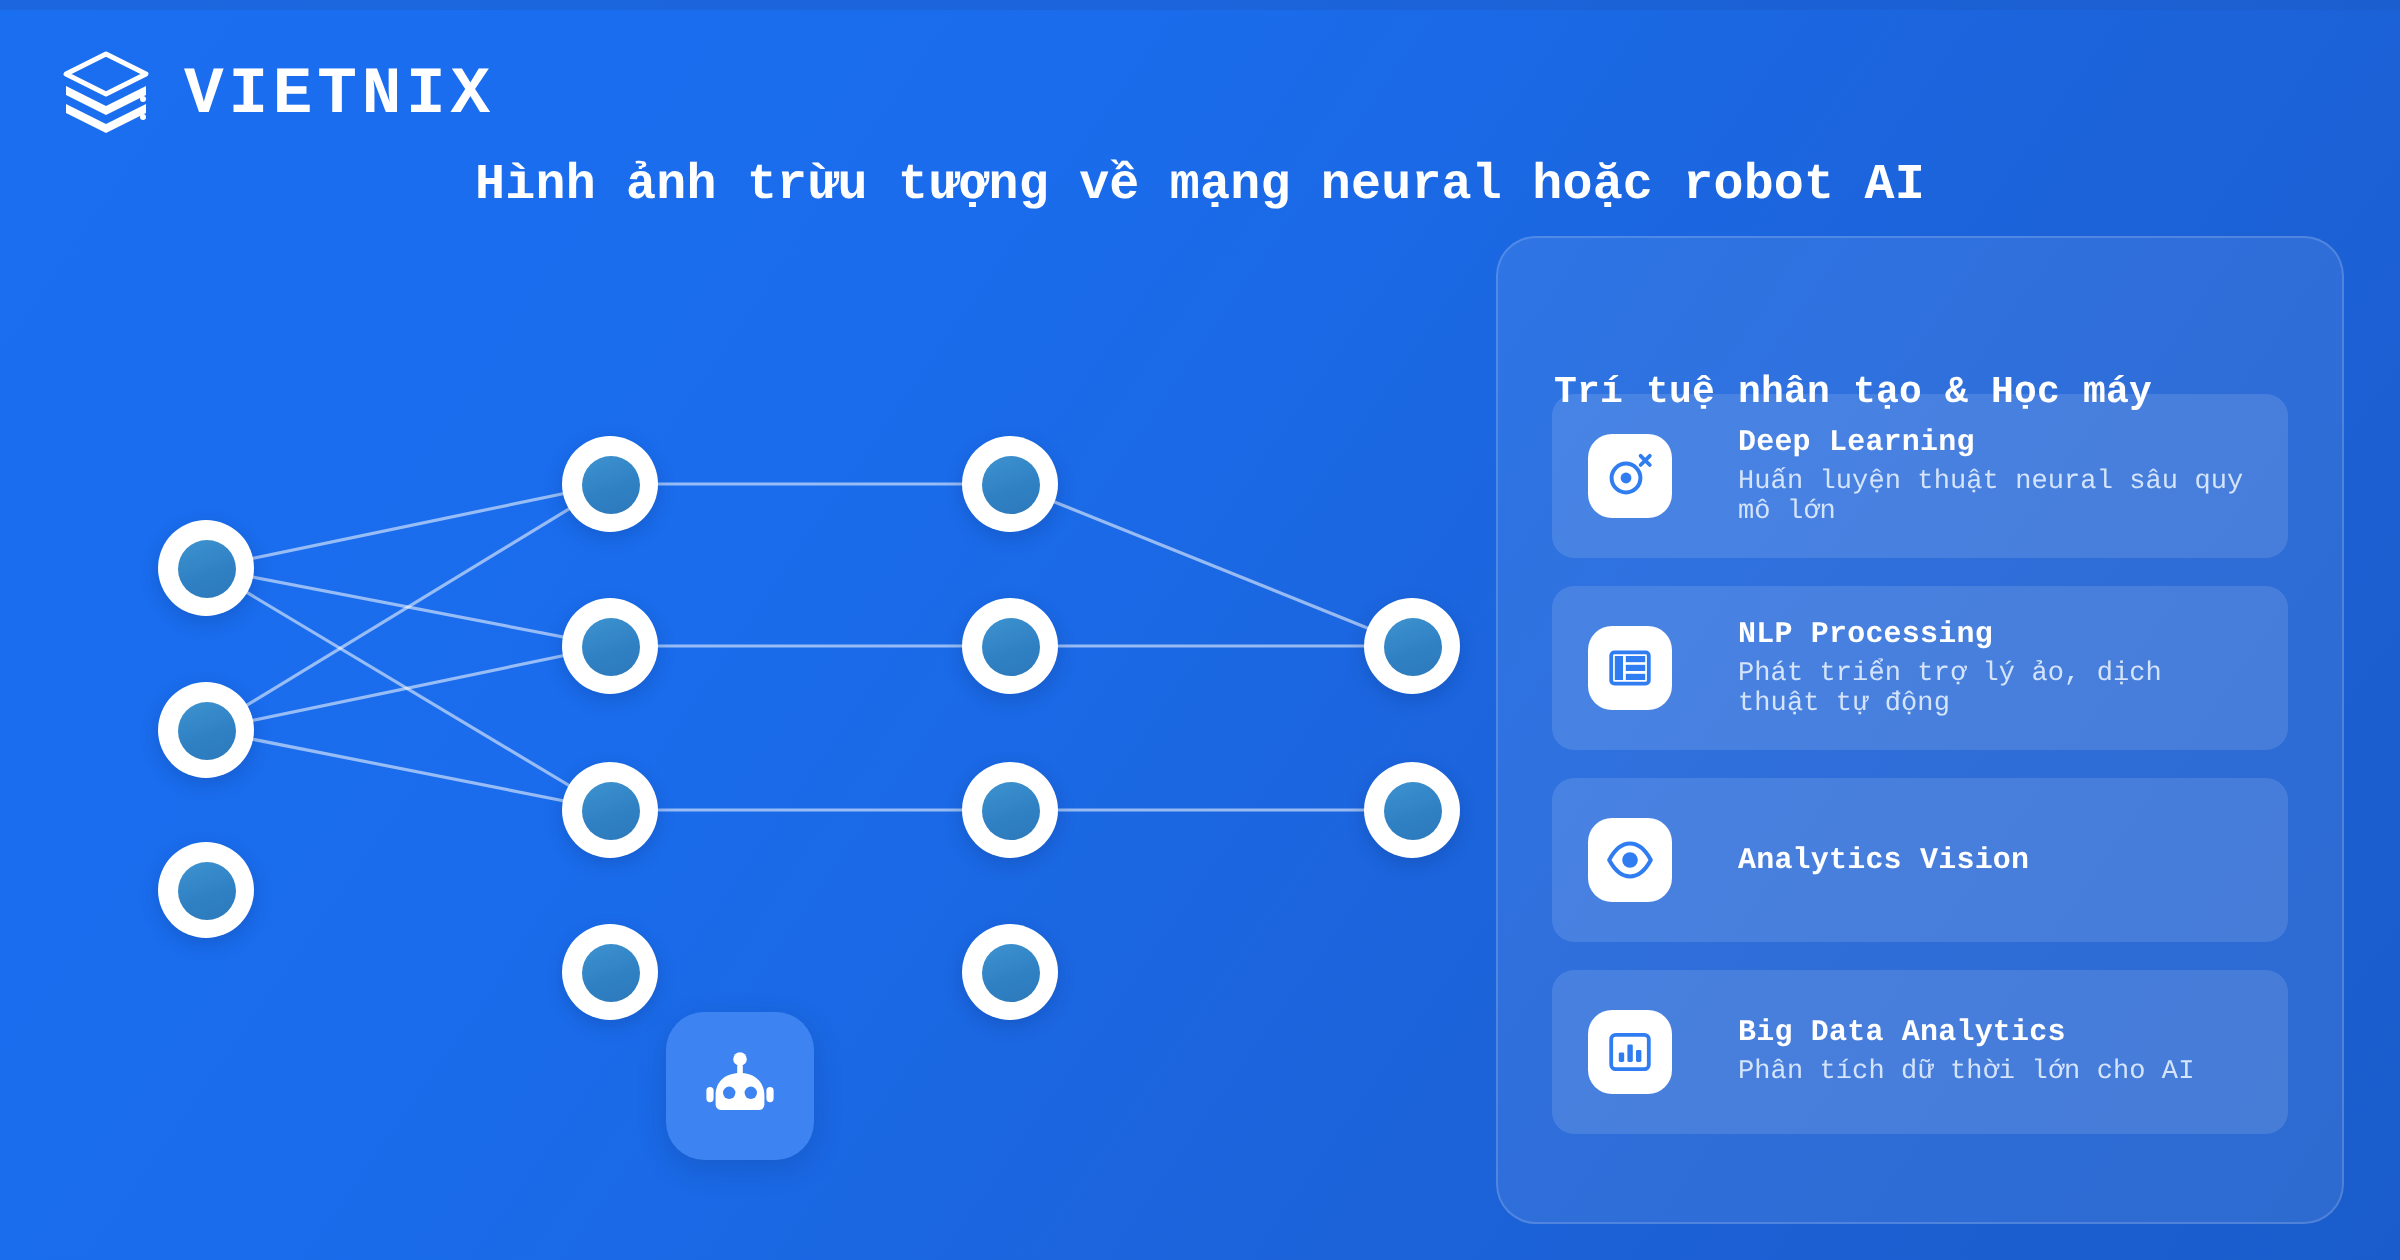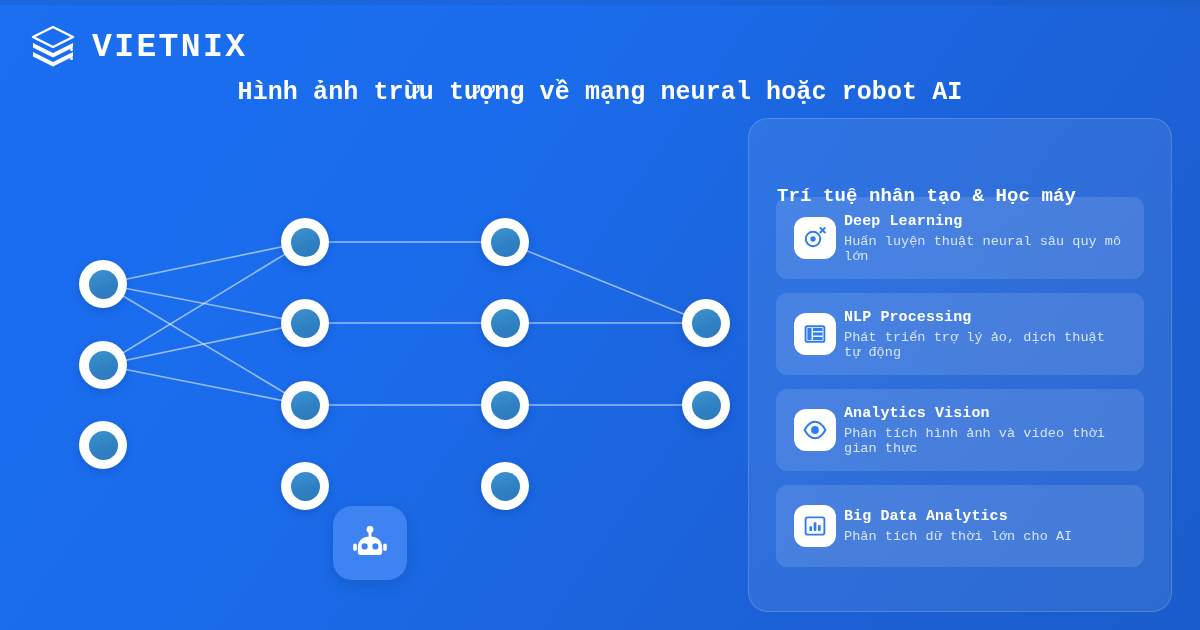--- a/index.html
+++ b/index.html
@@ -137,21 +137,21 @@
     position: absolute;
     left: 27px; top: 78px;
     right: 27px;
     display: flex;
     flex-direction: column;
     gap: 14px;
   }
   .card {
     display: flex;
     align-items: center;
-    gap: 8px;
+    gap: 33px;
     height: 82px;
     padding: 0 18px;
     box-sizing: border-box;
     border-radius: 11px;
     background: rgba(255,255,255,.12);
   }
   .card-icon {
     flex: 0 0 auto;
     width: 42px; height: 42px;
     border-radius: 12px;
@@ -283,21 +283,20 @@
         </div>
         <div class="card">
           <div class="card-icon">
             <svg viewBox="0 0 24 24">
               <path d="M1.6 12 C4.6 6.4 8.2 3.8 12 3.8 C15.8 3.8 19.4 6.4 22.4 12 C19.4 17.6 15.8 20.2 12 20.2 C8.2 20.2 4.6 17.6 1.6 12 Z" fill="none" stroke="#2f7df0" stroke-width="2" stroke-linejoin="round"></path>
               <circle cx="12" cy="12" r="3.9" fill="#2f7df0"></circle>
             </svg>
           </div>
           <div class="card-text">
             <div class="card-title">Analytics Vision</div>
-            <div class="card-desc">Phân tích hình ảnh và video thời gian thực</div>
           </div>
         </div>
         <div class="card">
           <div class="card-icon">
             <svg viewBox="0 0 24 24">
               <rect x="2.6" y="3.4" width="18.8" height="17.2" rx="2.2" fill="none" stroke="#2f7df0" stroke-width="1.9"></rect>
               <g fill="#2f7df0">
                 <rect x="6.4" y="12.2" width="2.7" height="4.8" rx="0.7"></rect>
                 <rect x="10.7" y="8.2" width="2.7" height="8.8" rx="0.7"></rect>
                 <rect x="15" y="11" width="2.7" height="6" rx="0.7"></rect>

